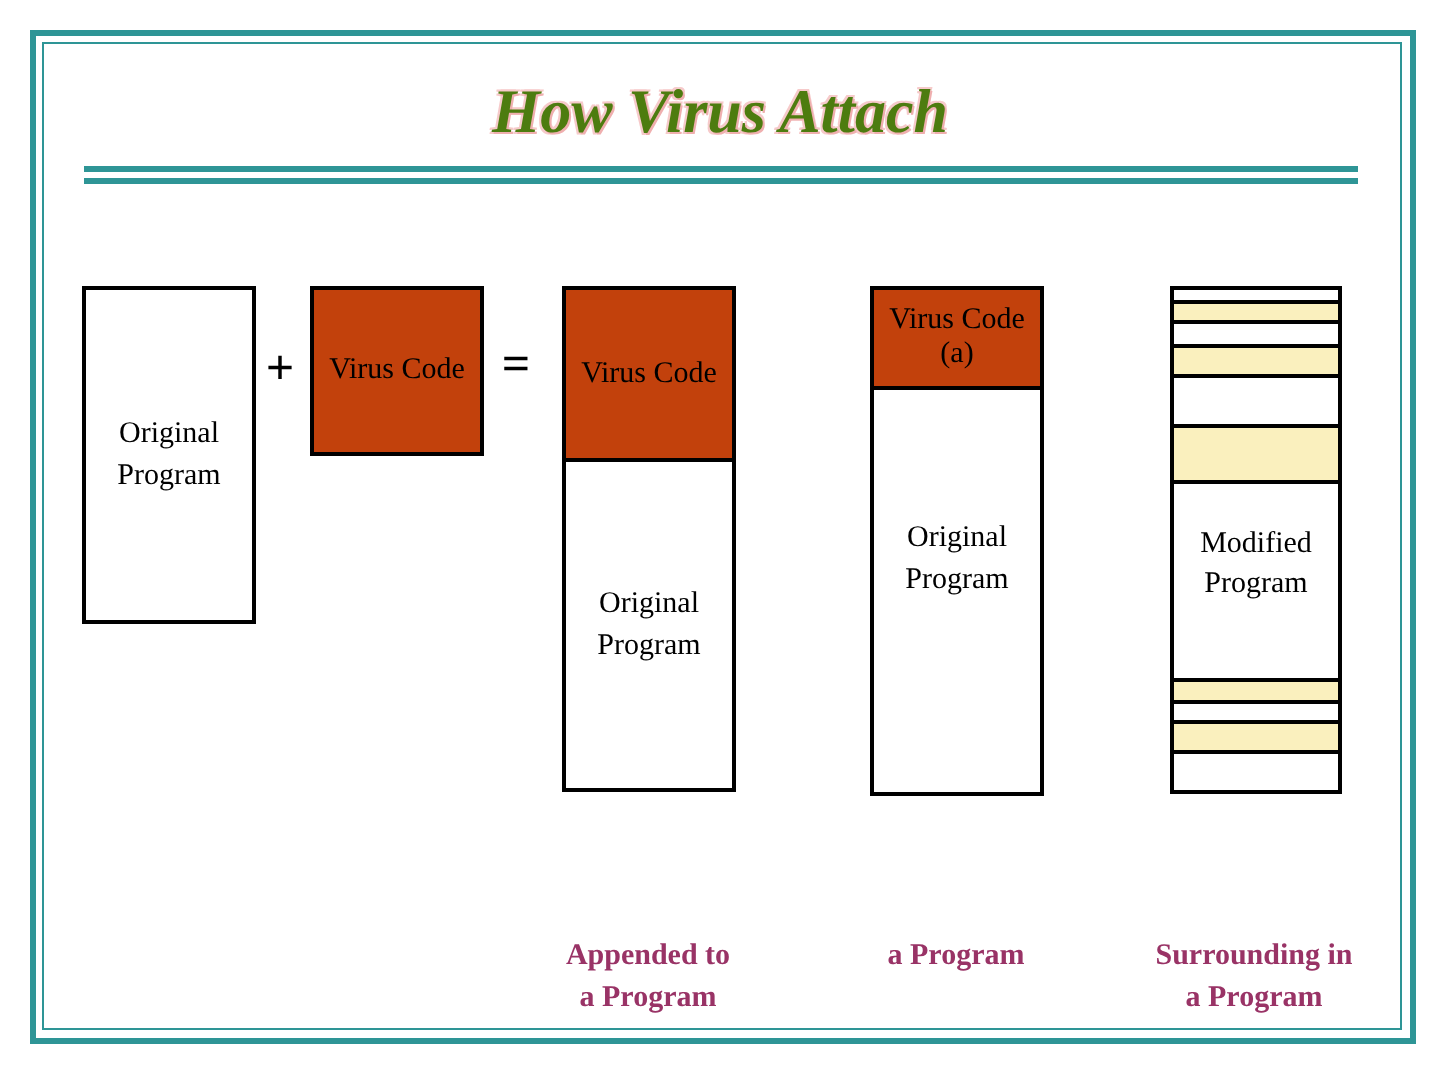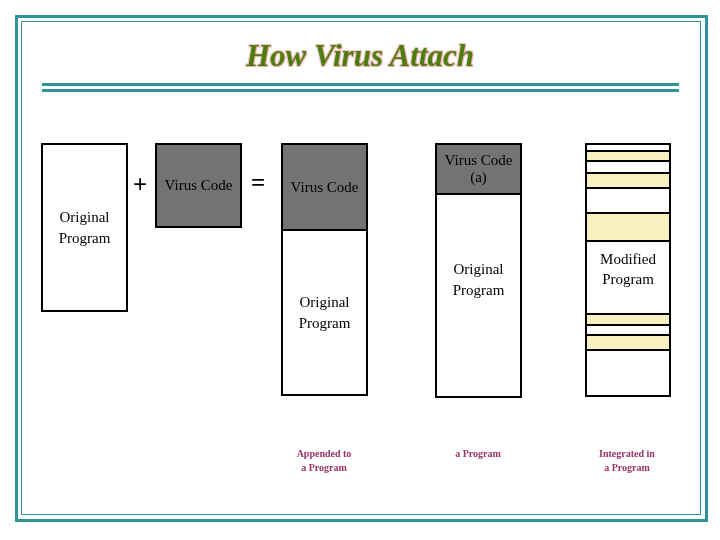--- a/index.html
+++ b/index.html
@@ -32,21 +32,21 @@
     position:absolute; box-sizing:border-box;
     border:2px solid #000; background:#fff;
   }
   .box {
     display:flex; align-items:center; justify-content:center; text-align:center;
   }
   .lbl {
     display:inline-block; max-width:70px;
     font-size:15px; line-height:1.35; text-align:center;
   }
-  .yellow { background:#737373; }
+  .yellow { background:#c2410c; }
   #box-original { left:41px; top:143px; width:87px; height:169px; }
   #box-virus    { left:155px; top:143px; width:87px; height:85px; }
   .op {
     position:absolute; width:26px; text-align:center;
     font-size:25px; font-weight:bold; line-height:1;
   }
   #op-plus   { left:127px; top:172px; }
   #op-equals { left:245px; top:170px; }
 
   .col { display:flex; flex-direction:column; }
@@ -64,28 +64,28 @@
   #col-surrounding .seg-top { height:48px; }
   #col-surrounding .seg-mid { height:169px; }
   #col-surrounding .seg-top .lbl, #col-surrounding .seg-bot .lbl { line-height:1.15; }
 
   .stripe { flex:0 0 auto; border-top:2px solid #000; }
   .stripe:first-child { border-top:none; }
   .st-w { background:#fff; } .st-y { background:#FAF0BE; }
   .sh5{height:5px} .sh8{height:8px} .sh10{height:10px} .sh13{height:13px}
   .sh23{height:23px} .sh26{height:26px} .sh9{height:9px}
   .stripe-main {
-    height:73px; display:flex; justify-content:center; align-items:flex-start;
-    padding-top:7px; box-sizing:border-box;
+    height:99px; display:flex; justify-content:center; align-items:flex-start;
+    padding-top:20px; box-sizing:border-box;
   }
   .stripe-grow { flex:1 1 auto; border-top:2px solid #000; }
 
   .caption {
-    position:absolute; top:447px; width:120px;
-    text-align:center; font-size:10px; font-weight:bold;
+    position:absolute; top:468px; width:120px;
+    text-align:center; font-size:15px; font-weight:bold;
     line-height:1.4; color:#993366;
   }
   #caption-appended    { left:264px; }
   #caption-surrounding { left:418px; }
   #caption-integrated  { left:567px; }
   .caption span { display:block; }
 </style>
 </head>
 <body>
 
@@ -140,16 +140,16 @@
   </div>
 
   <div class="caption" id="caption-appended">
     <span>Appended to</span>
     <span>a Program</span>
   </div>
   <div class="caption" id="caption-surrounding">
     <span>a Program</span>
   </div>
   <div class="caption" id="caption-integrated">
-    <span>Integrated in</span>
+    <span>Surrounding in</span>
     <span>a Program</span>
   </div>
 </div>
 
 </body></html>

